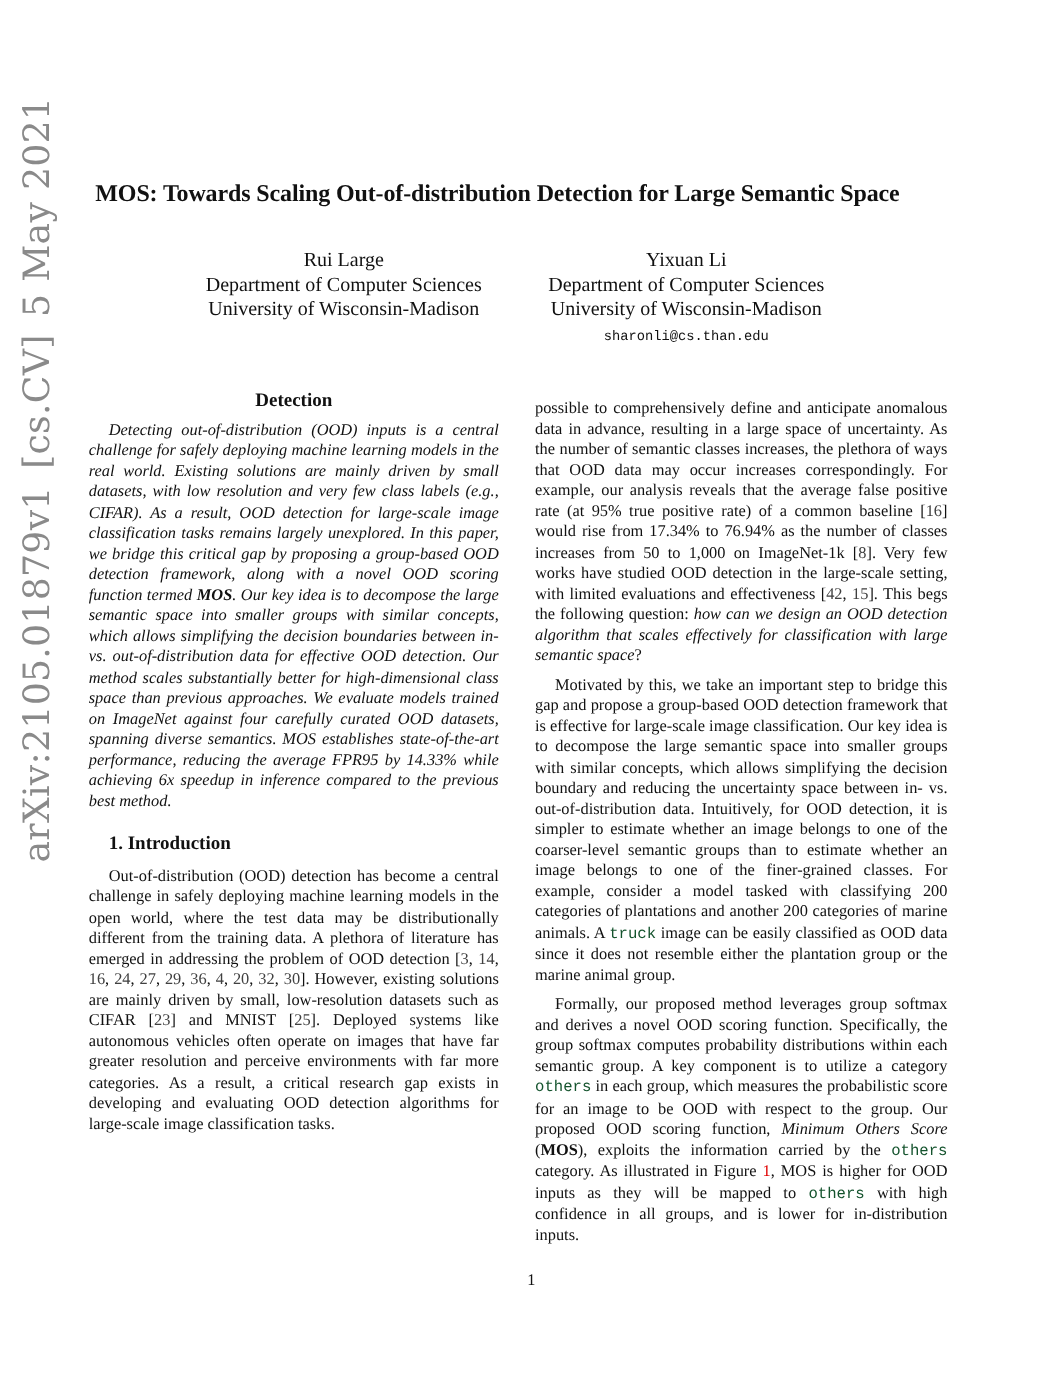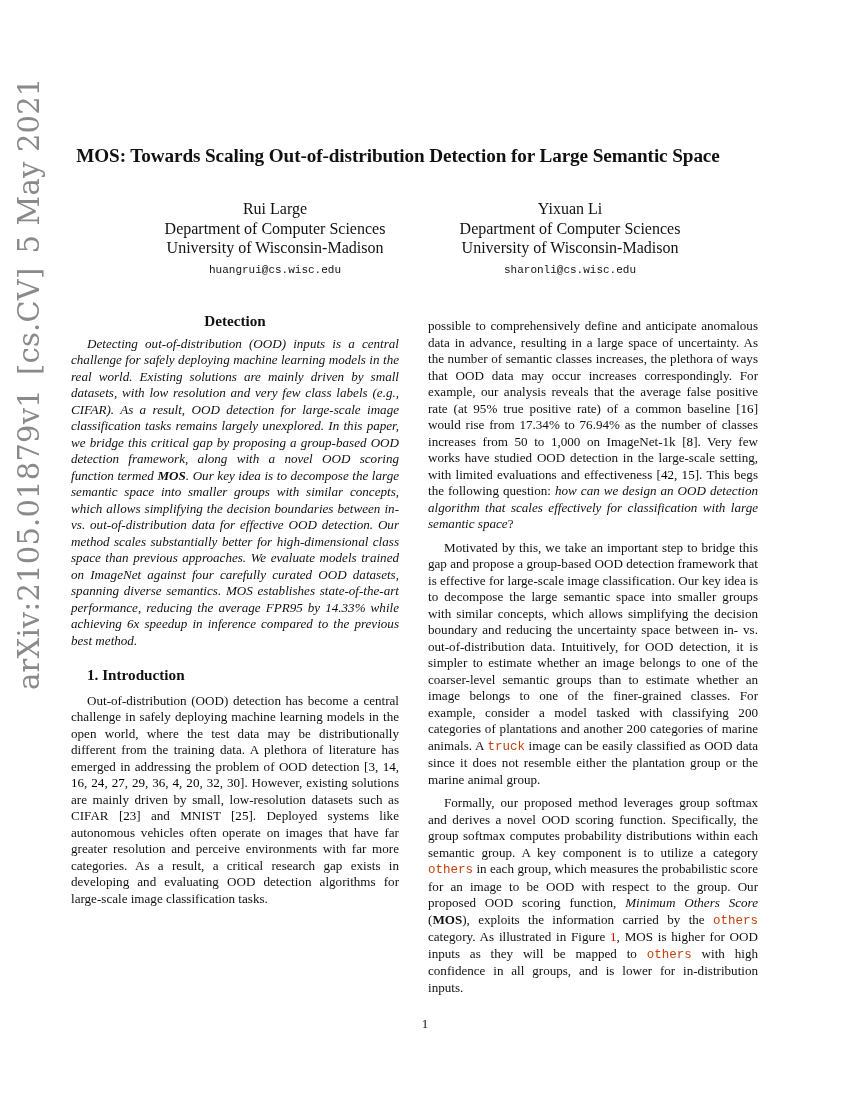--- a/index.html
+++ b/index.html
@@ -9,57 +9,56 @@
            transform: rotate(-90deg); white-space: nowrap;
            font-family: "DejaVu Serif", "Liberation Serif", serif;
            font-size: 29px; color: #8a8a8a; letter-spacing: 0.2px; }
   .arxiv span { margin-right: 14px; }
   .title { position: absolute; top: 145px; left: 0; width: 796px; text-align: center;
            font-weight: bold; font-size: 19.2px; letter-spacing: -0.1px; }
   .author { position: absolute; top: 199px; width: 300px; text-align: center;
             font-size: 16px; line-height: 19.5px; }
   .author .email { font-family: "Liberation Mono", monospace; font-size: 11px; margin-top: 3px; display:block; }
   .a1 { left: 125px; }
-  .a2 { left: 420px; }
+  .a2 { left: 399px; }
   .col { position: absolute; width: 328px; font-size: 13.1px; line-height: 16.5px;
          text-align: justify; }
   .col-left { left: 71px; top: 313px; }
   .col-right { left: 428px; top: 318px; width: 330px; }
   .abs-head { text-align: center; font-weight: bold; font-size: 15.2px; margin: 0 0 6px 0; }
   .abstract { font-style: italic; text-indent: 16px; margin: 0; }
   .sec-head { font-weight: bold; font-size: 15.2px; margin: 18px 0 9px 16px; text-align: left; }
   p { margin: 0 0 7px 0; text-indent: 16px; }
   p.noindent { text-indent: 0; }
-  .cite { color: #000000; }
+  .cite { color: #404040; }
   .ref-red { color: #e00000; }
-  .mono { font-family: "Liberation Mono", monospace; font-size: 12.5px; color: #c2410c; }
+  .mono { font-family: "Liberation Mono", monospace; font-size: 12.5px; color: #14532d; }
   .it { font-style: italic; }
   .b { font-weight: bold; }
   .pagenum { position: absolute; top: 1016px; left: 0; width: 850px; text-align: center; font-size: 13px; }
 </style>
 </head>
 <body>
 
 <div class="arxiv">
   <span>arXiv:2105.01879v1</span><span>[cs.CV]</span><span>5 May 2021</span>
 </div>
 
 <div class="title">MOS: Towards Scaling Out-of-distribution Detection for Large Semantic Space</div>
 
 <div class="author a1">
   <div>Rui Large</div>
   <div>Department of Computer Sciences</div>
   <div>University of Wisconsin-Madison</div>
-  <span class="email">huangrui@cs.wisc.edu</span>
 </div>
 <div class="author a2">
   <div>Yixuan Li</div>
   <div>Department of Computer Sciences</div>
   <div>University of Wisconsin-Madison</div>
-  <span class="email">sharonli@cs.wisc.edu</span>
+  <span class="email">sharonli@cs.than.edu</span>
 </div>
 
 <div class="col col-left">
   <div class="abs-head">Detection</div>
   <p class="abstract"><span>Detecting out-of-distribution (OOD) inputs is a central challenge for safely deploying machine learning models in the real world. Existing solutions are mainly driven by small datasets, with low resolution and very few class labels (e.g., CIFAR). As a result, OOD detection for large-scale image classification tasks remains largely unexplored. In this paper, we bridge this critical gap by proposing a group-based OOD detection framework, along with a novel OOD scoring function termed </span><span class="b">MOS</span><span>. Our key idea is to decompose the large semantic space into smaller groups with similar concepts, which allows simplifying the decision boundaries between in- vs. out-of-distribution data for effective OOD detection. Our method scales substantially better for high-dimensional class space than previous approaches. We evaluate models trained on ImageNet against four carefully curated OOD datasets, spanning diverse semantics. MOS establishes state-of-the-art performance, reducing the average FPR95 by 14.33% while achieving 6x speedup in inference compared to the previous best method.</span></p>
 
   <div class="sec-head">1. Introduction</div>
 
   <p><span>Out-of-distribution (OOD) detection has become a central challenge in safely deploying machine learning models in the open world, where the test data may be distributionally different from the training data. A plethora of literature has emerged in addressing the problem of OOD detection [</span><span id="cites1"><span class="cite">3</span>, <span class="cite">14</span>, <span class="cite">16</span>, <span class="cite">24</span>, <span class="cite">27</span>, <span class="cite">29</span>, <span class="cite">36</span>, <span class="cite">4</span>, <span class="cite">20</span>, <span class="cite">32</span>, <span class="cite">30</span></span><span>]. However, existing solutions are mainly driven by small, low-resolution datasets such as CIFAR [</span><span class="cite">23</span><span>] and MNIST [</span><span class="cite">25</span><span>]. Deployed systems like autonomous vehicles often operate on images that have far greater resolution and perceive environments with far more categories. As a result, a critical research gap exists in developing and evaluating OOD detection algorithms for large-scale image classification tasks.</span></p>
 

